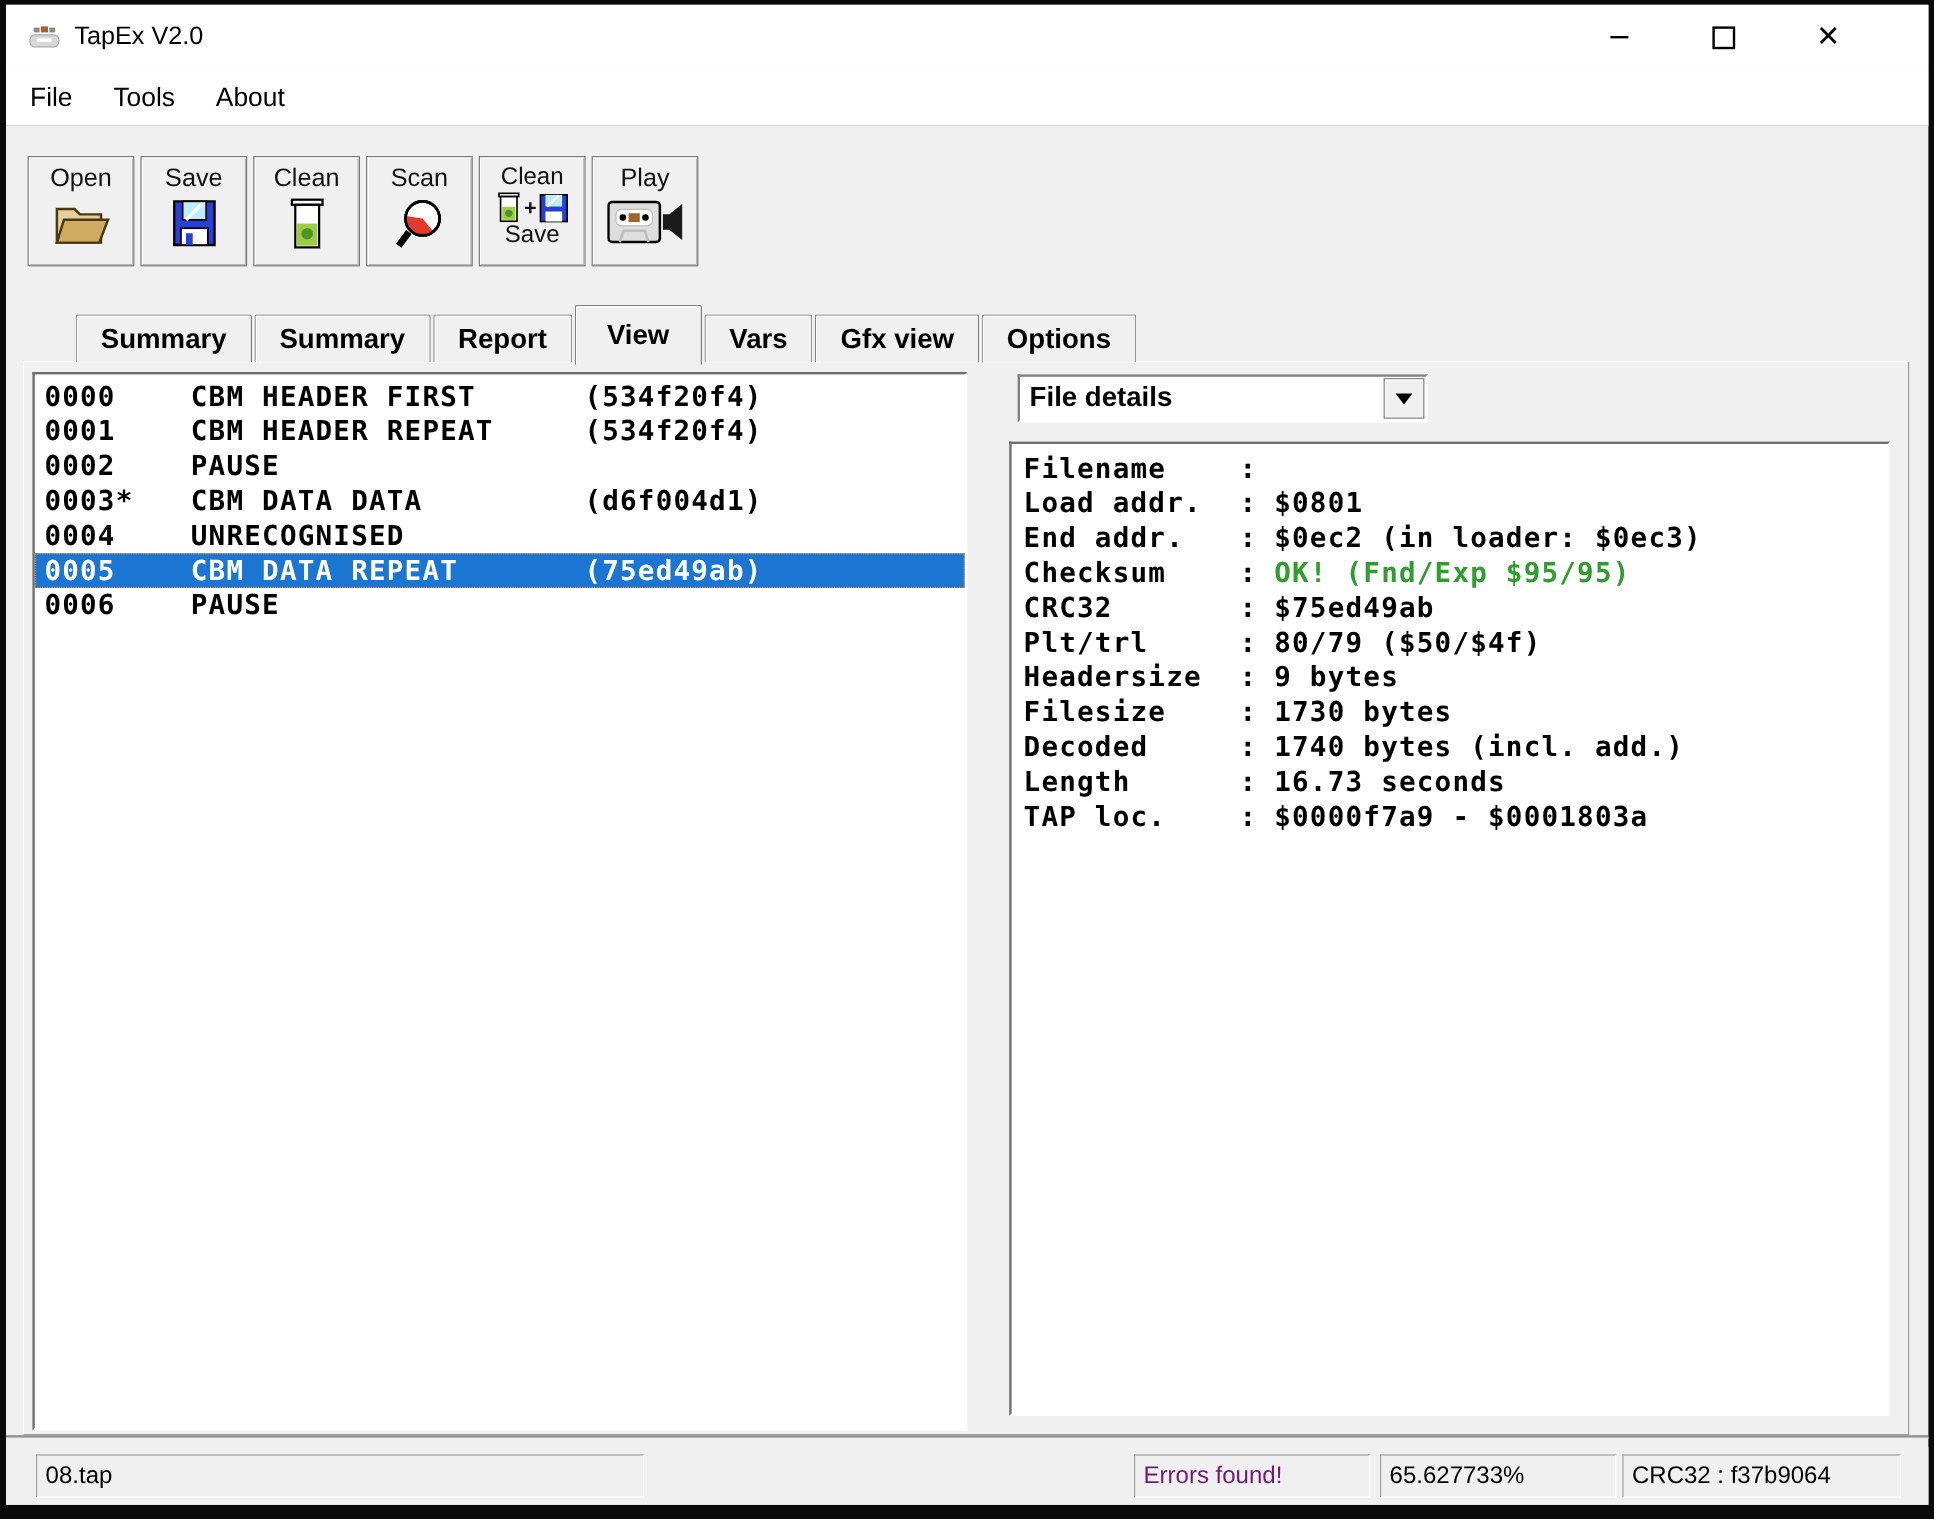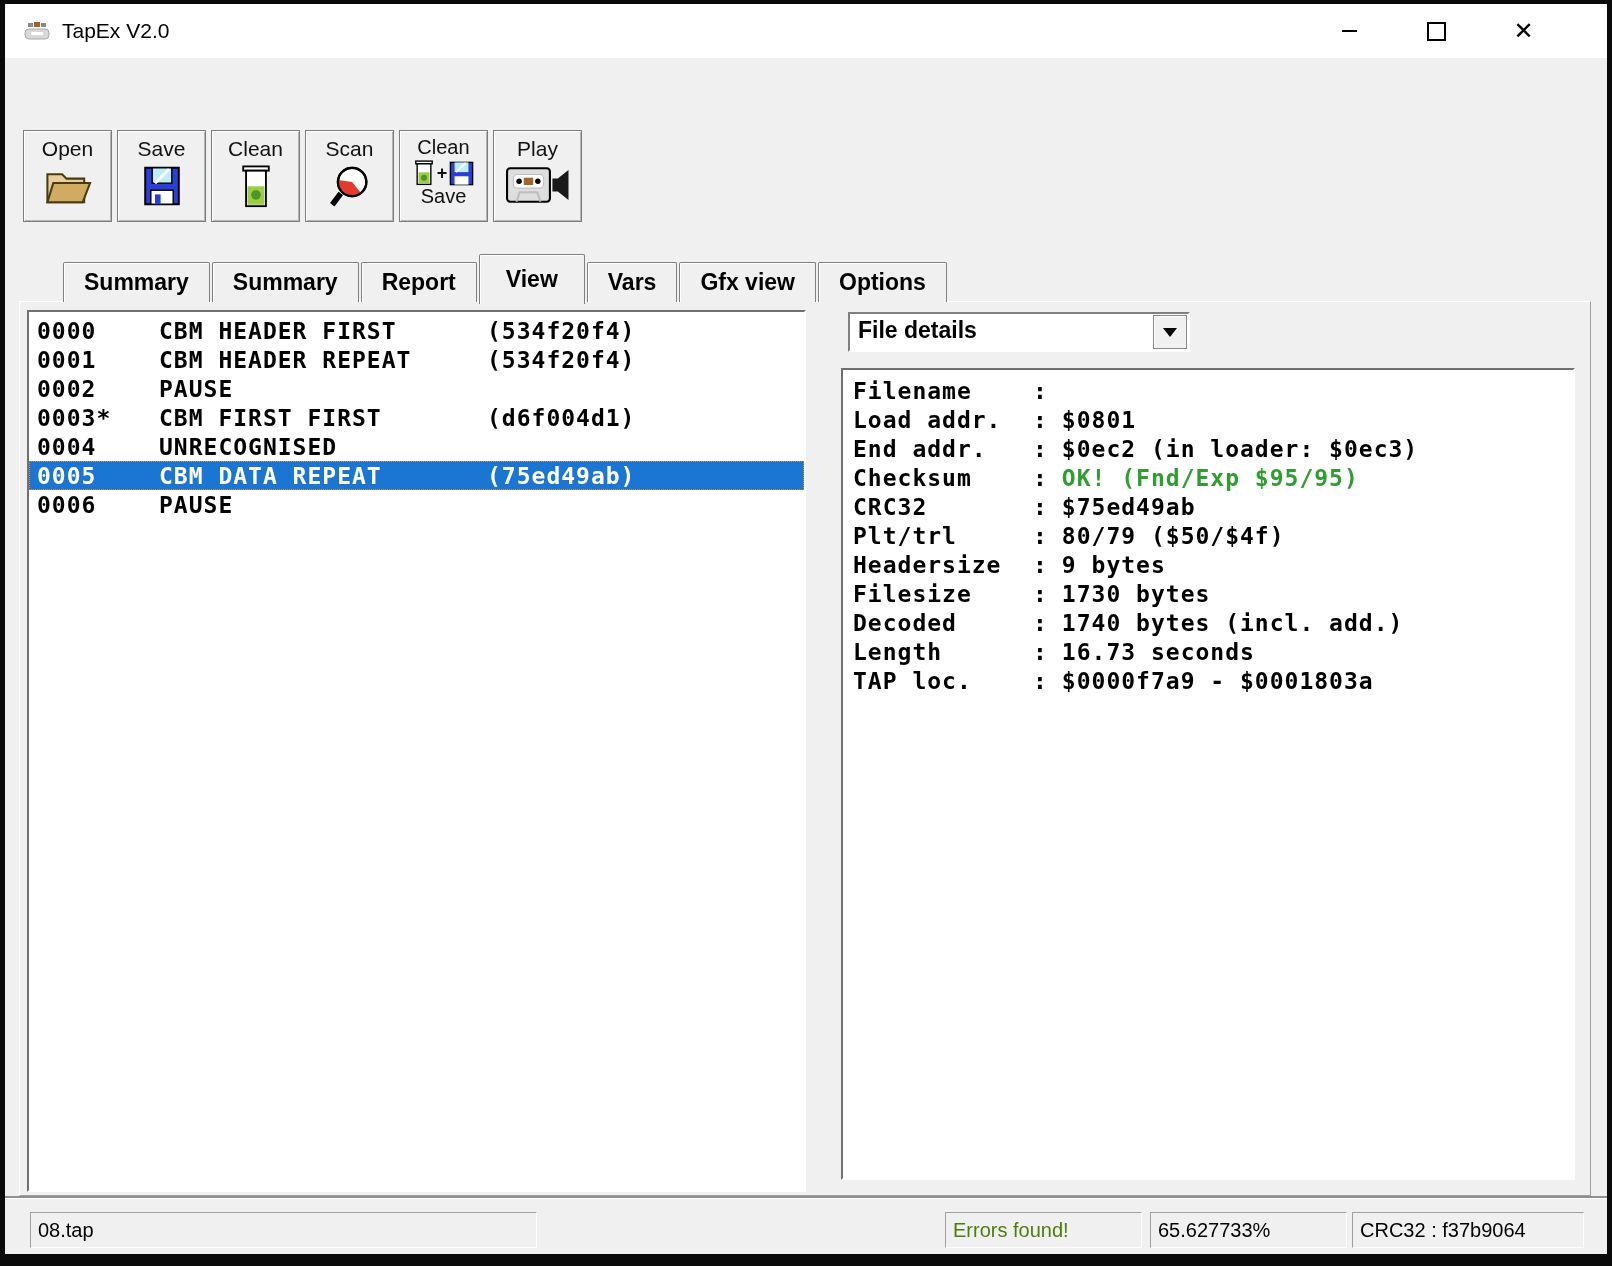--- a/index.html
+++ b/index.html
@@ -53,21 +53,21 @@
   .drow{height:29px;display:flex;align-items:center;font-family:"DejaVu Sans Mono",monospace;font-weight:bold;font-size:23px;letter-spacing:1px;color:#000;white-space:pre;}
   .drow .lbl{display:inline-block;width:180px;flex:0 0 auto;}
   .drow .sep{flex:0 0 auto;}
   .drow .val{margin-left:14px;}
   .drow .val.ok{color:#2f9e2f;}
 
   
   .status-divider{position:absolute;left:0;right:0;top:1192px;height:2px;background:#8f8f8f;border-bottom:1px solid #ffffff;}
   .statusbar{position:absolute;left:0;right:0;top:1202px;height:48px;background:#f0f0f0;}
   .spanel{position:absolute;top:6px;height:36px;background:#f0f0f0;border:1px solid;border-color:#a0a0a0 #ffffff #ffffff #a0a0a0;box-sizing:border-box;display:flex;align-items:center;padding-left:7px;font-size:20px;color:#000;white-space:nowrap;overflow:hidden;}
-  .spanel.error{color:#4d7c0f;}
+  .spanel.error{color:#701a75;}
   .sp1{left:25px;width:507px;}
   .sp2{left:535px;width:397px;}
   .sp3{left:940px;width:197px;}
   .sp4{left:1145px;width:197px;}
   .sp5{left:1347px;width:232px;}
 </style>
 </head>
 <body>
 
 <div class="screen">
@@ -88,20 +88,25 @@
           </div>
         <div class="win-btn">
             <div class="glyph-max"></div>
           </div>
         <div class="win-btn">
             <div class="glyph-close">✕</div>
           </div>
       </div>
     </div>
 
+    <div class="menubar">
+      <span class="menu-item">File</span>
+      <span class="menu-item">Tools</span>
+      <span class="menu-item">About</span>
+    </div>
 
     <div class="toolbar">
 
       <div class="tb-btn">
         <span class="tb-label">Open</span>
         <svg class="tb-icon" width="50" height="42" viewBox="0 0 34 28">
           <path d="M3 6 h10 l3 3 h12 v16 H3 Z" fill="#e8cf9a" stroke="#4a3a14" stroke-width="1.4"></path>
           <path d="M7 12 h25 l-5 13 H3 Z" fill="#d2ab62" stroke="#4a3a14" stroke-width="1.4"></path>
         </svg>
       </div>
@@ -197,21 +202,21 @@
         <span class="nm">CBM HEADER REPEAT</span>
         <span class="crc">(534f20f4)</span>
       </div>
       <div class="lrow">
         <span class="idx">0002</span>
         <span class="nm">PAUSE</span>
         <span class="crc"></span>
       </div>
       <div class="lrow">
         <span class="idx">0003*</span>
-        <span class="nm">CBM FIRST FIRST</span>
+        <span class="nm">CBM DATA DATA</span>
         <span class="crc">(d6f004d1)</span>
       </div>
       <div class="lrow">
         <span class="idx">0004</span>
         <span class="nm">UNRECOGNISED</span>
         <span class="crc"></span>
       </div>
       <div class="lrow selected">
         <span class="idx">0005</span>
         <span class="nm">CBM DATA REPEAT</span>

